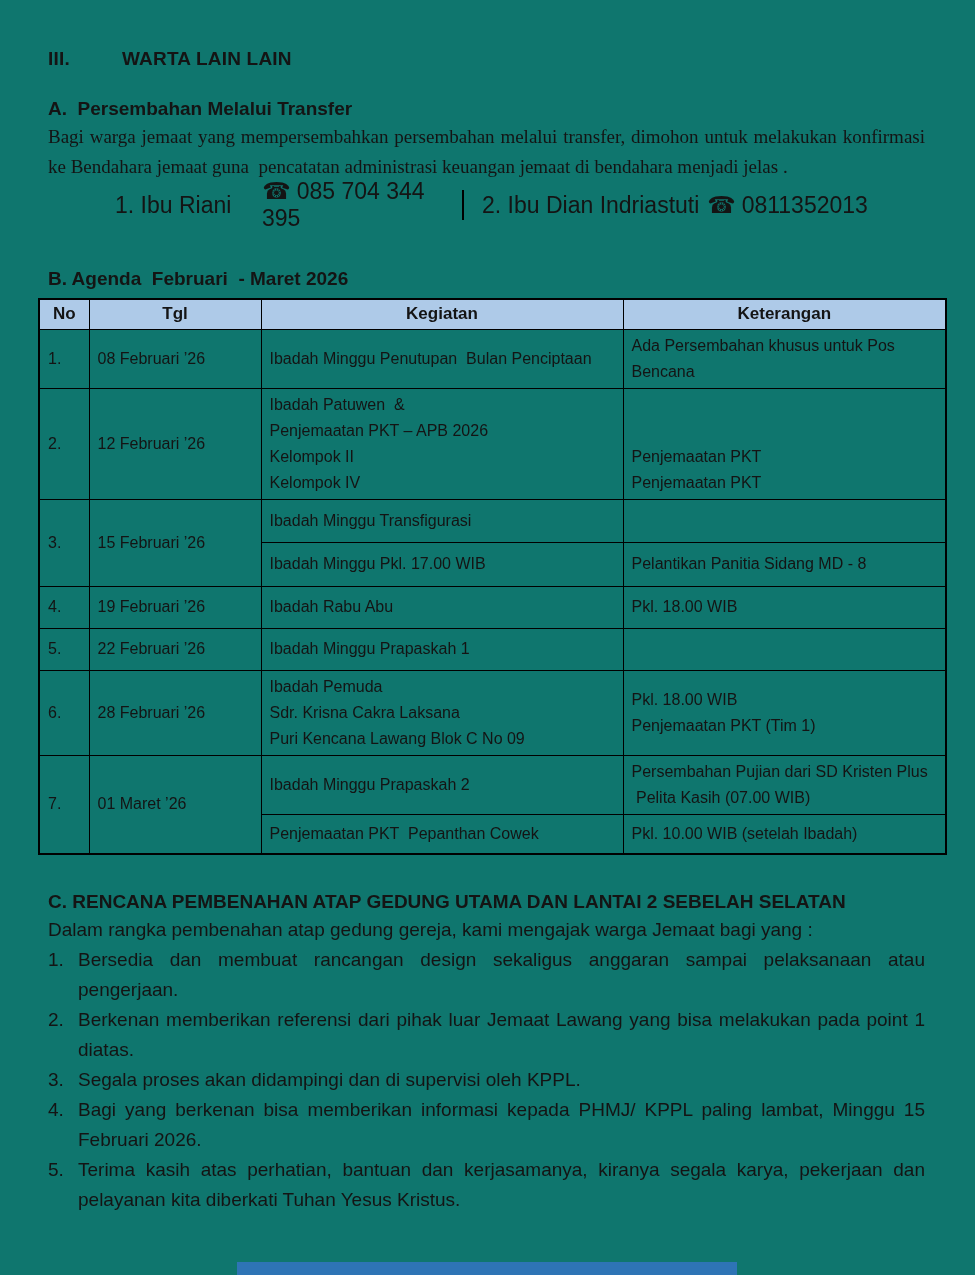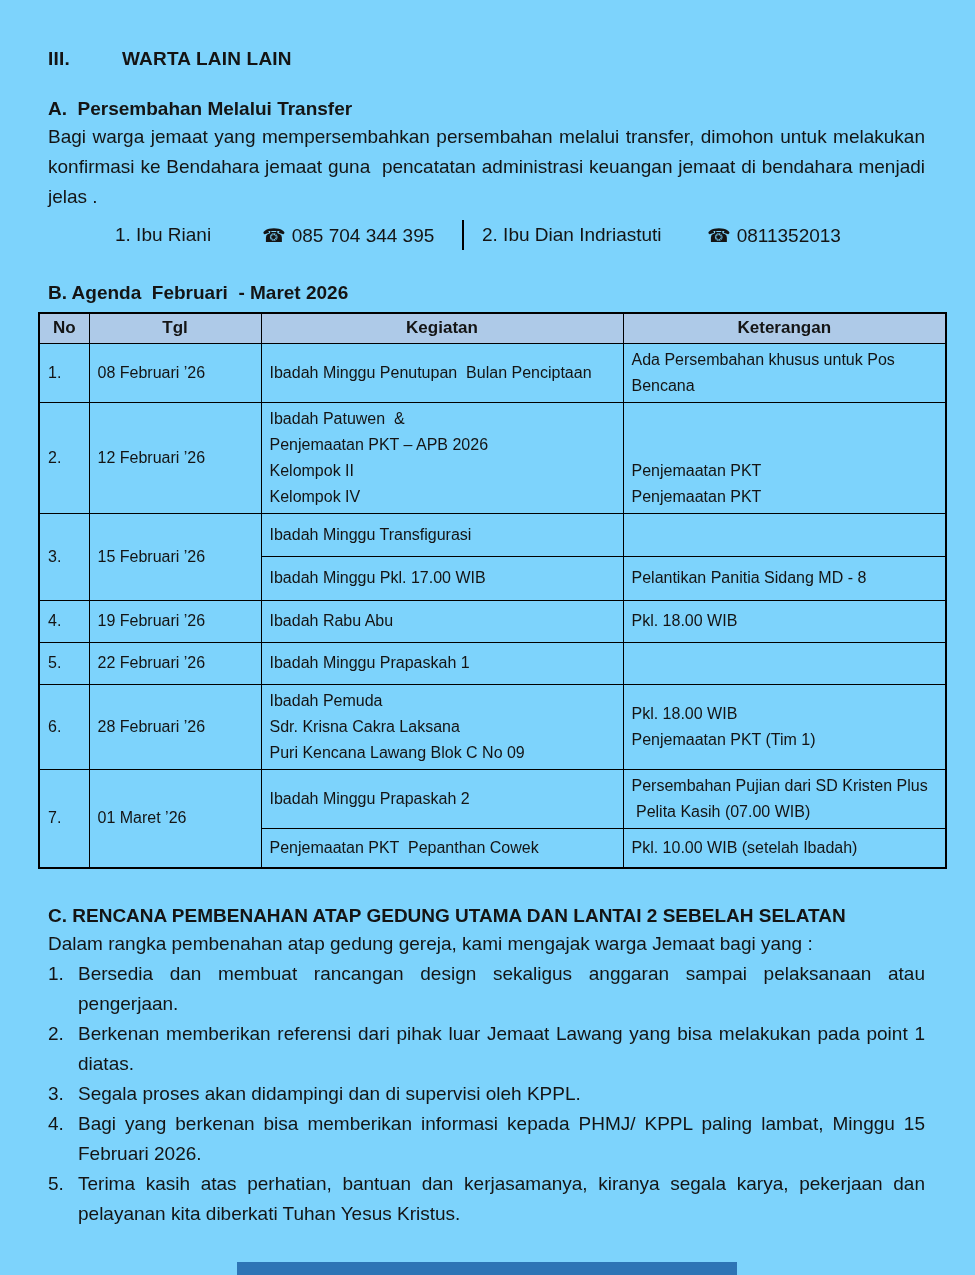--- a/index.html
+++ b/index.html
@@ -1,41 +1,41 @@
 <!DOCTYPE html>
 <html><head>
 <meta charset="utf-8">
 <style>
   * { margin:0; padding:0; box-sizing:border-box; }
   html,body { background:#fff; }
   .page {
-    position:relative; width:975px; height:1275px; background:#7dd3fc;
+    position:relative; width:975px; height:1275px; background:#0f766e;
     font-family:"Liberation Sans", sans-serif; color:#141414; overflow:hidden;
   }
   .content { padding:48px 50px 0 48px; }
 
   .h1row { font-size:19px; font-weight:bold; letter-spacing:0.2px; }
   .h1row .h1-label { display:inline-block; width:74px; }
 
   .heading { font-size:19px; font-weight:bold; white-space:pre-wrap; }
   .heading-a { margin-top:28px; }
 
   .para {
     font-size:19px; line-height:30px; text-align:justify; white-space:pre-wrap;
-    width:877px; margin-top:2px;
+    width:877px; margin-top:2px;font-family:Liberation Serif, serif;
   }
 
-  .contacts { display:flex; align-items:center; margin:6px 0 0 67px; font-size:19px; height:34px; }
+  .contacts { display:flex; align-items:center; margin:6px 0 0 67px; font-size:23px; height:34px; }
   .contact-label1 { width:147px; }
   .contact-phone1 { width:200px; }
   .contacts .sep { border-left:2px solid #000; height:30px; margin-right:18px; }
   .contact-label2 { width:225px; }
   .phone-glyph { font-family:"DejaVu Sans", sans-serif; margin-right:6px; }
 
-  .heading-b { margin-top:30px; }
+  .heading-b { margin-top:46px; }
 
   table.agenda {
     border-collapse:collapse; table-layout:fixed; width:907px;
     margin:8px 0 0 -10px; font-size:16px;
   }
   table.agenda, table.agenda th, table.agenda td { border:1.6px solid #000; }
   table.agenda { border-width:2px;padding-left:32px; }
   table.agenda th {
     background:#AECAE8; font-size:17px; font-weight:bold;
     text-align:center; vertical-align:middle; height:30px;

